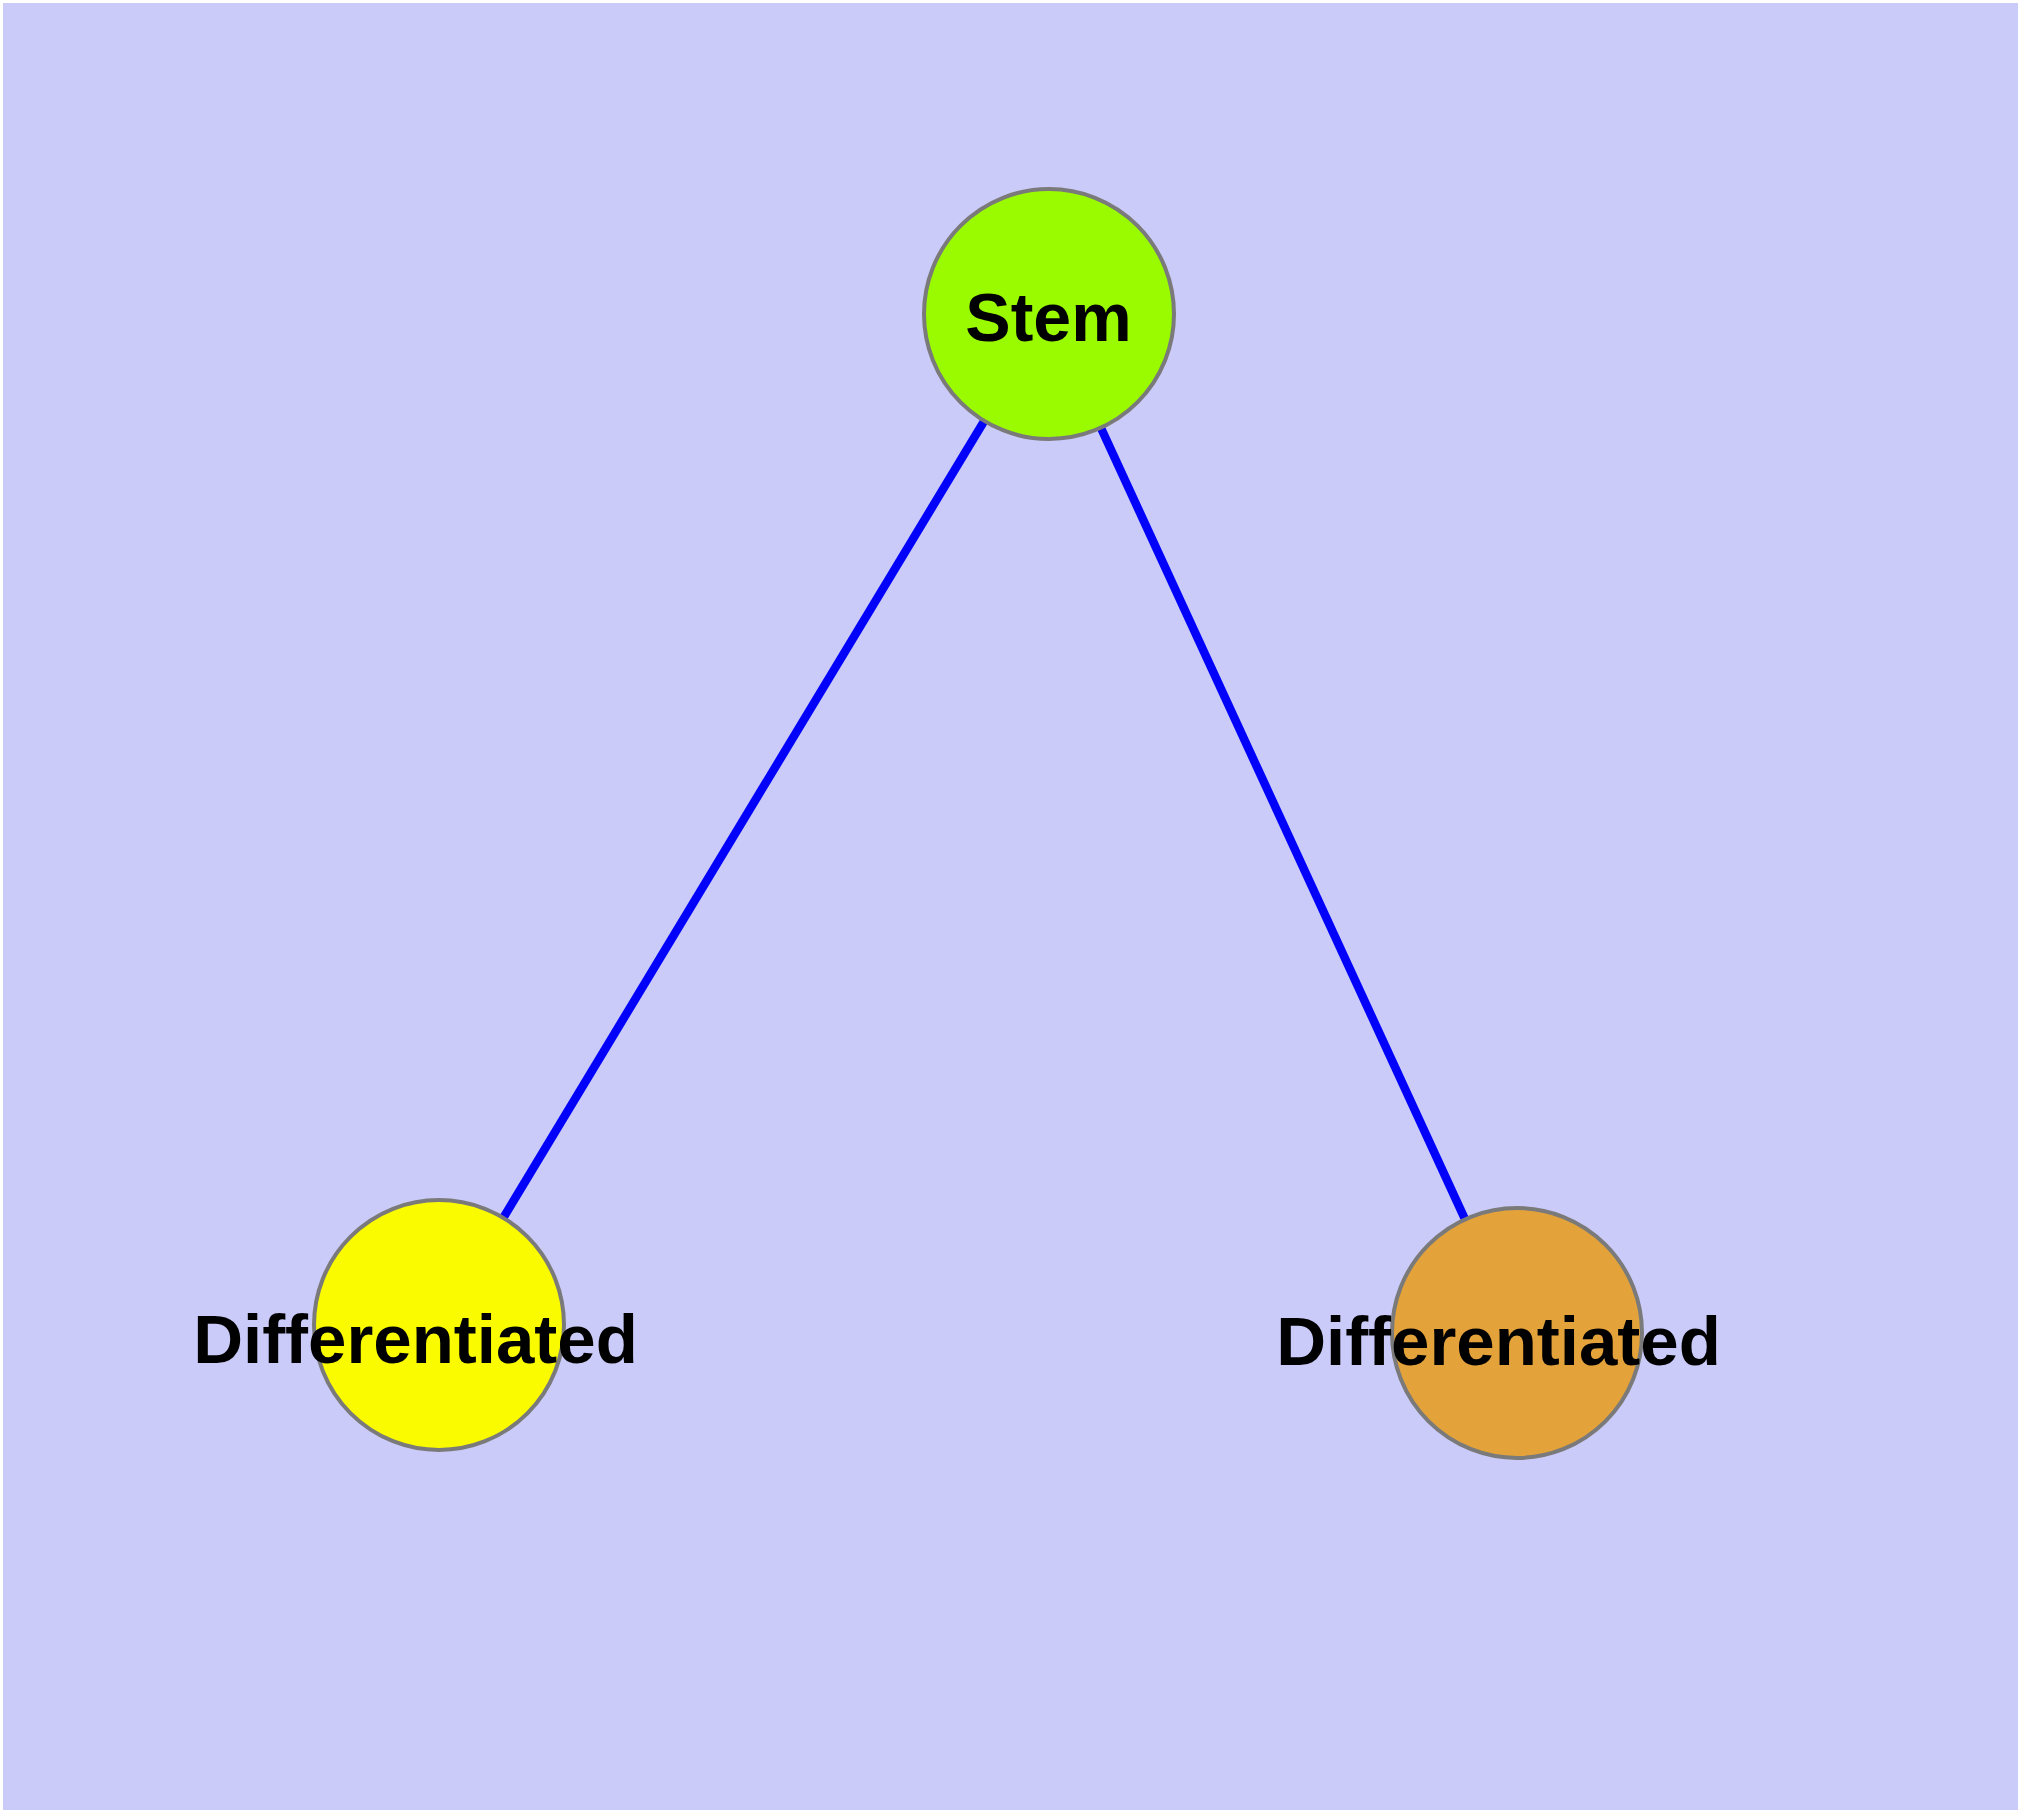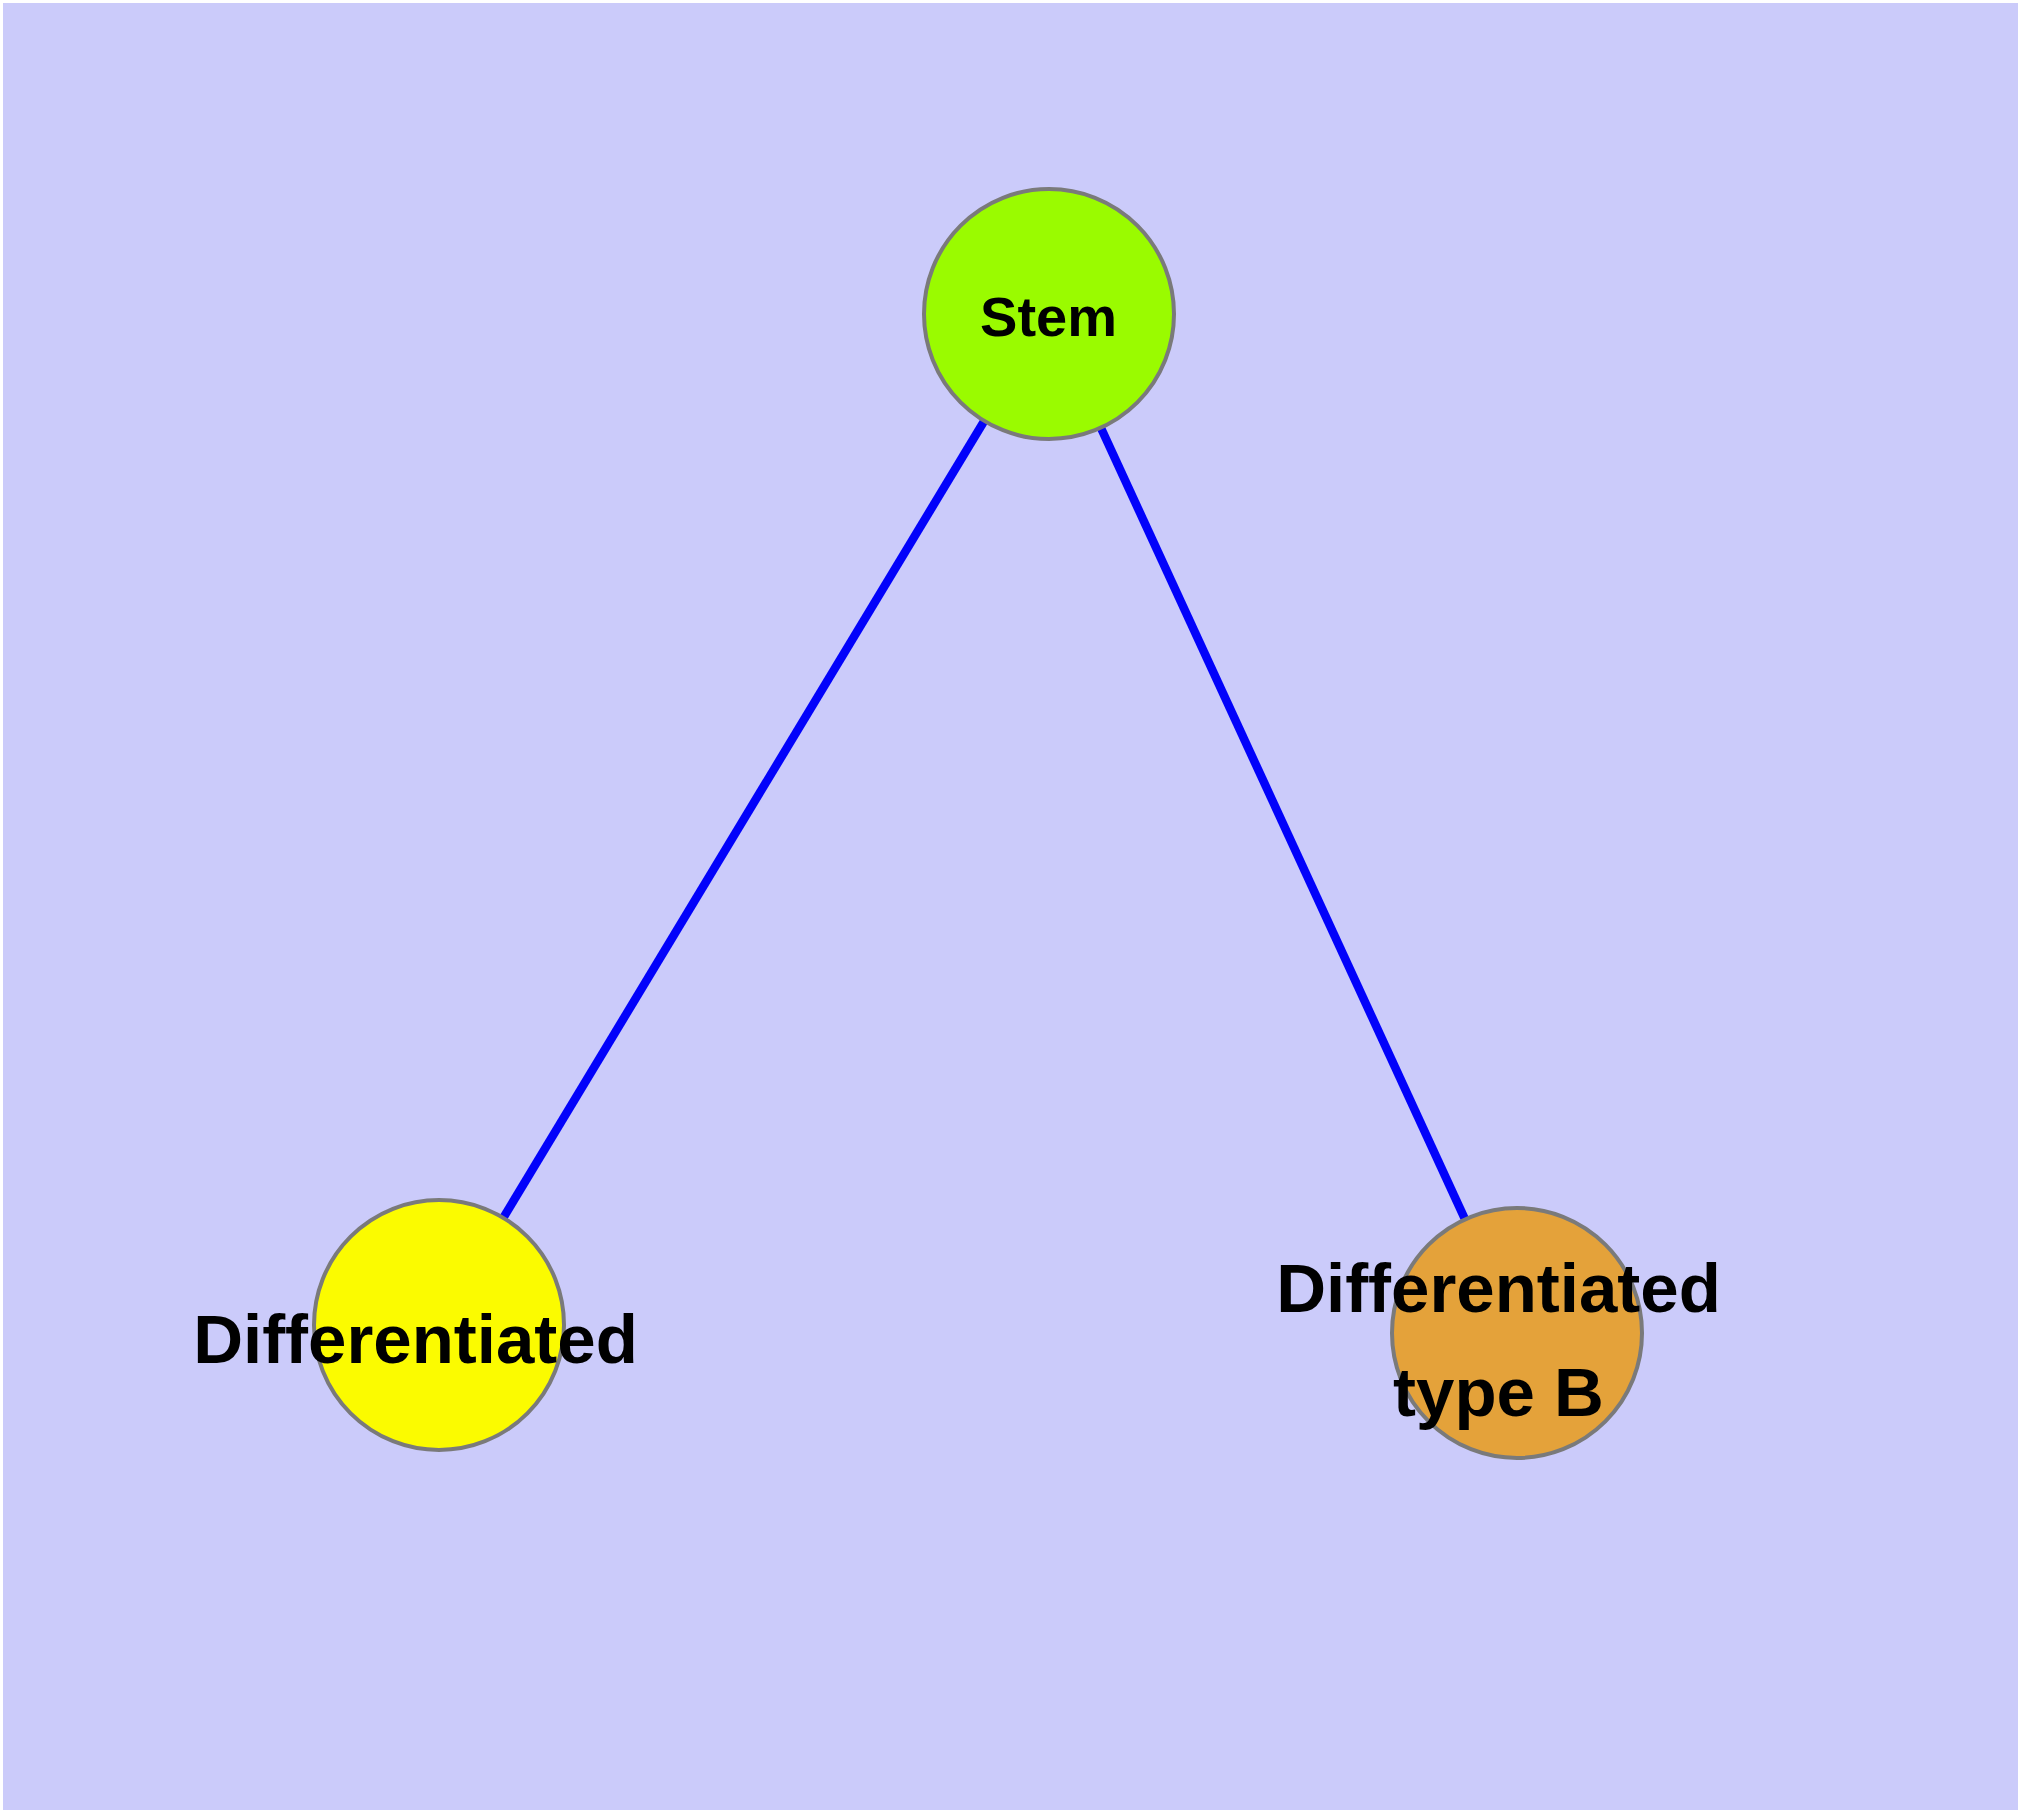--- a/index.html
+++ b/index.html
@@ -45,21 +45,21 @@
   .node-label {
     position: absolute;
     transform: translate(-50%, -50%);
     text-align: center;
     font-weight: bold;
     color: #000000;
     white-space: nowrap;
   }
   .label-stem {
     left: 1046px; top: 314px;
-    font-size: 56px;
+    font-size: 68px;
     line-height: 1.1;
   }
   .label-type-a {
     left: 413px; top: 1337px;
     font-size: 69px;
     line-height: 1.52;
   }
   .label-type-b {
     left: 1496px; top: 1339px;
     font-size: 69px;
@@ -85,17 +85,16 @@
   <div class="node-label label-stem">
     <div>Stem</div>
   </div>
 
   <div class="node-label label-type-a">
     <div>Differentiated</div>
   </div>
 
   <div class="node-label label-type-b">
     <div>Differentiated</div>
-    <div>type B</div>
   </div>
 
 </div>
 
 
 </body></html>

